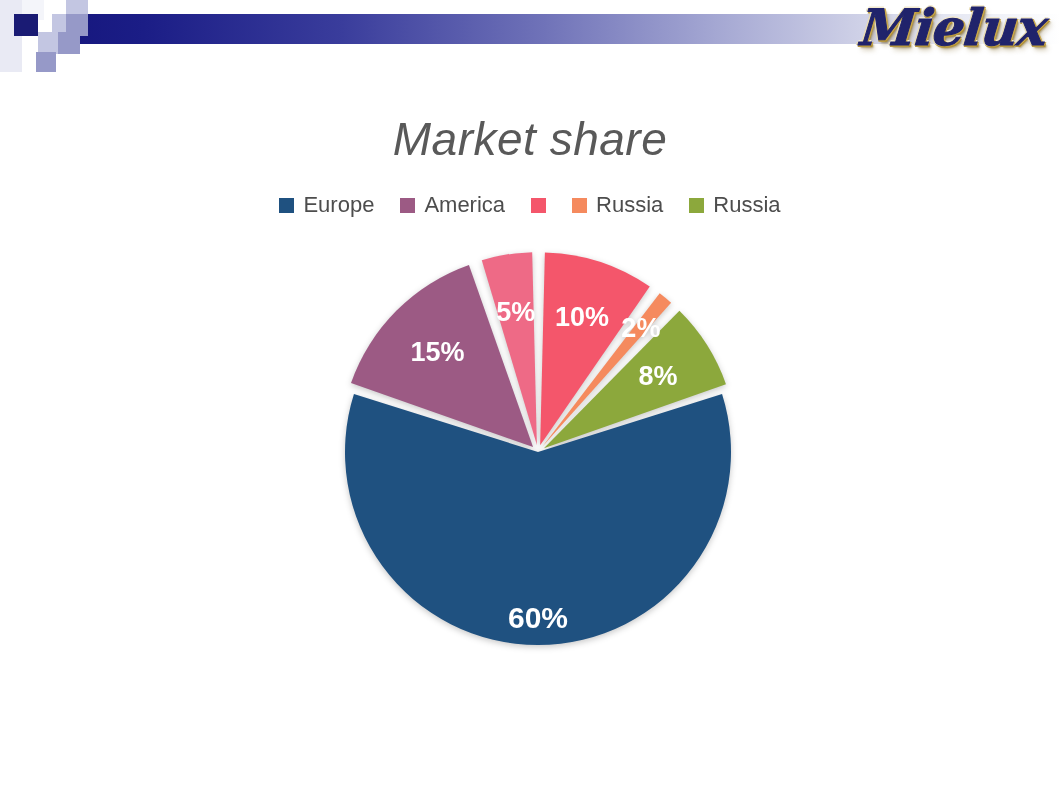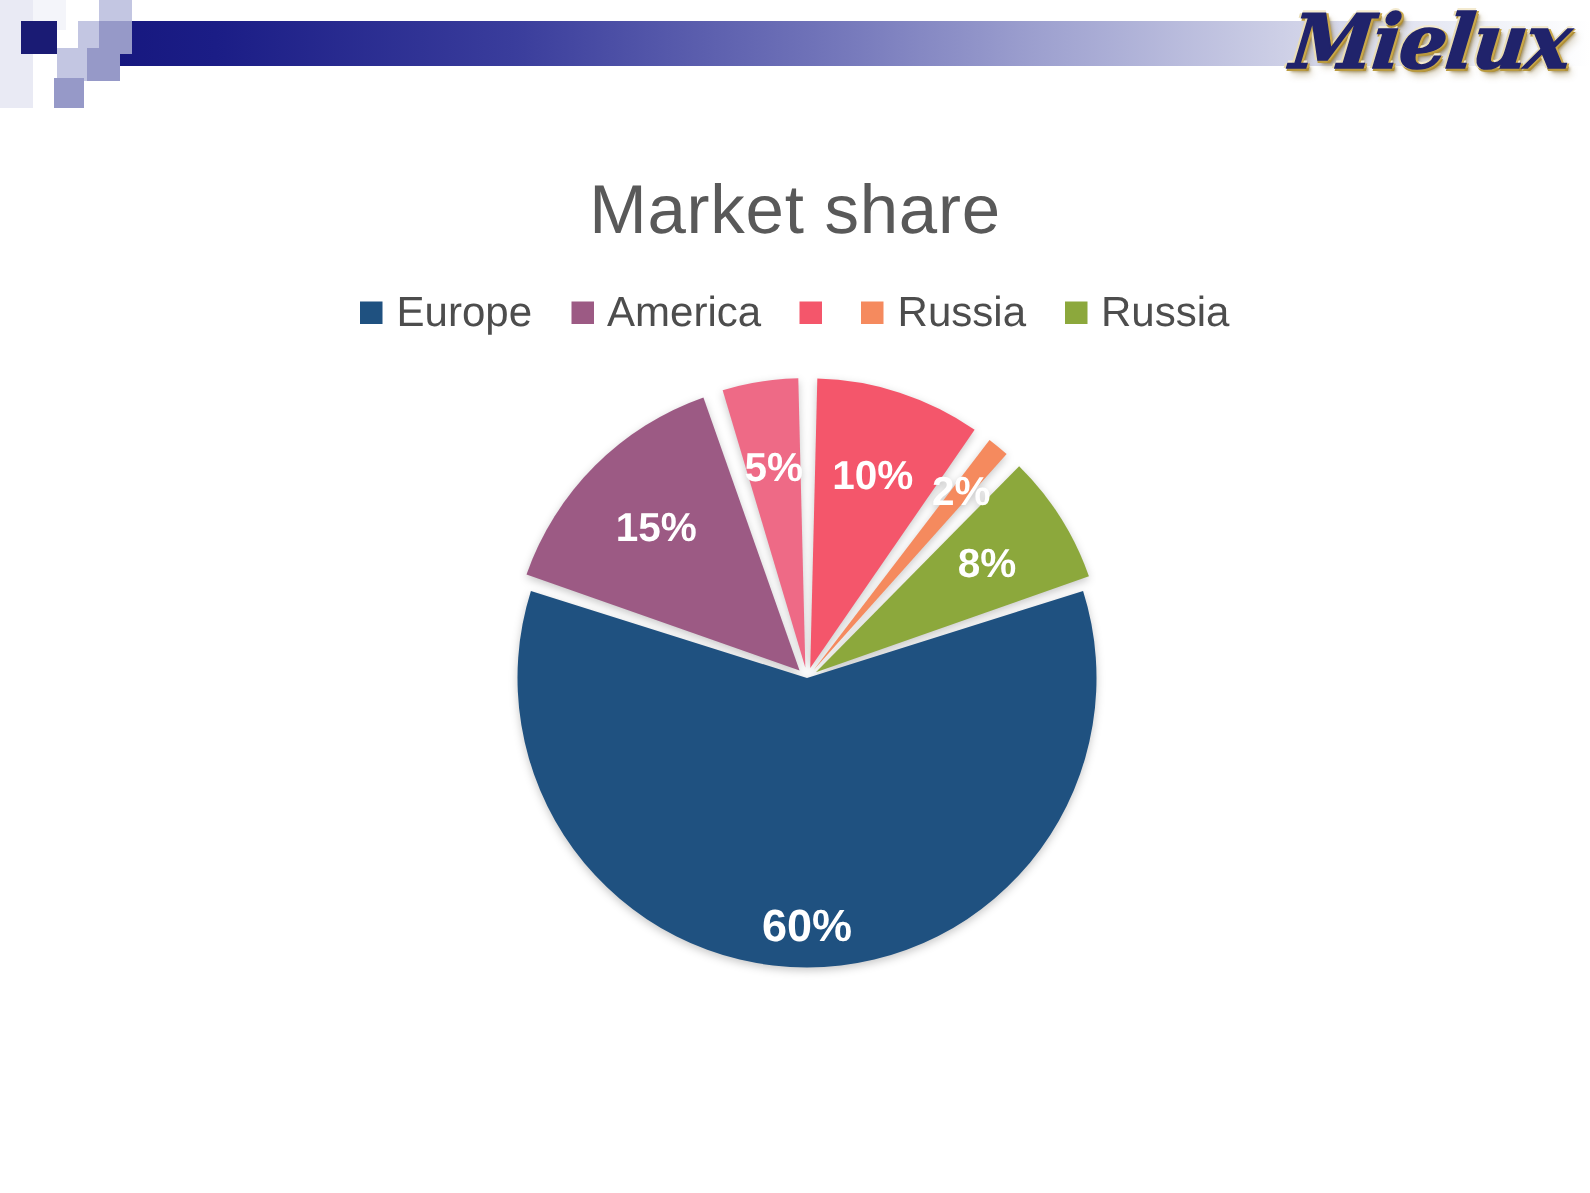--- a/index.html
+++ b/index.html
@@ -75,37 +75,38 @@
   .chart-title {
     position: absolute;
     left: 0;
     top: 112px;
     width: 1060px;
     text-align: center;
     font-size: 46px;
     font-weight: normal;
     color: #595959;
     letter-spacing: 0.5px;
+    font-style: italic;
   }
 
   .legend {
     position: absolute;
     left: 0;
     top: 192px;
     width: 1060px;
     display: flex;
     justify-content: center;
     align-items: center;
     gap: 26px;
   }
   .legend-item {
     display: flex;
     align-items: center;
     gap: 9px;
-    font-size: 28px;
+    font-size: 22px;
     color: #4d4d4d;
   }
   .legend-swatch {
     width: 15px;
     height: 15px;
     flex: 0 0 auto;
   }
 
   .pie-wrap {
     position: absolute;

